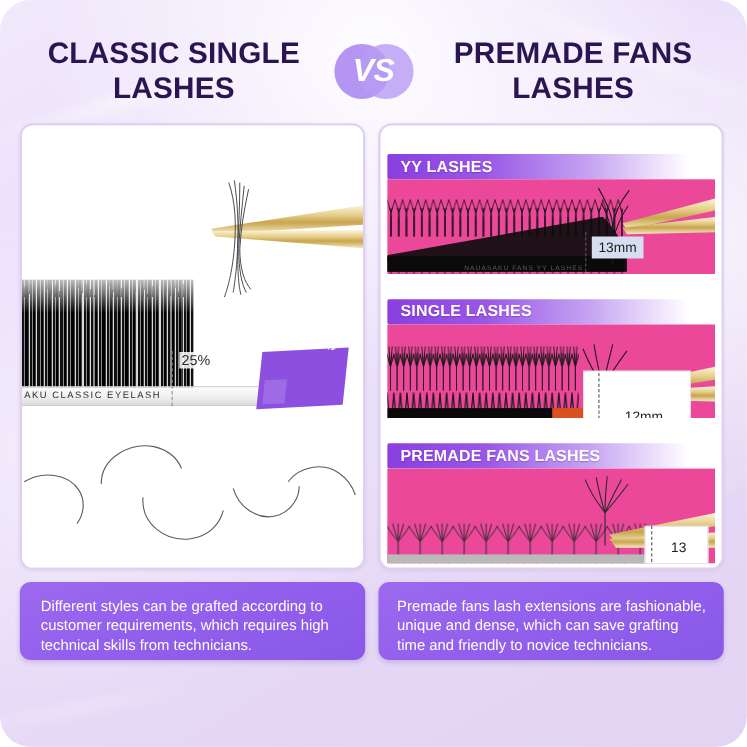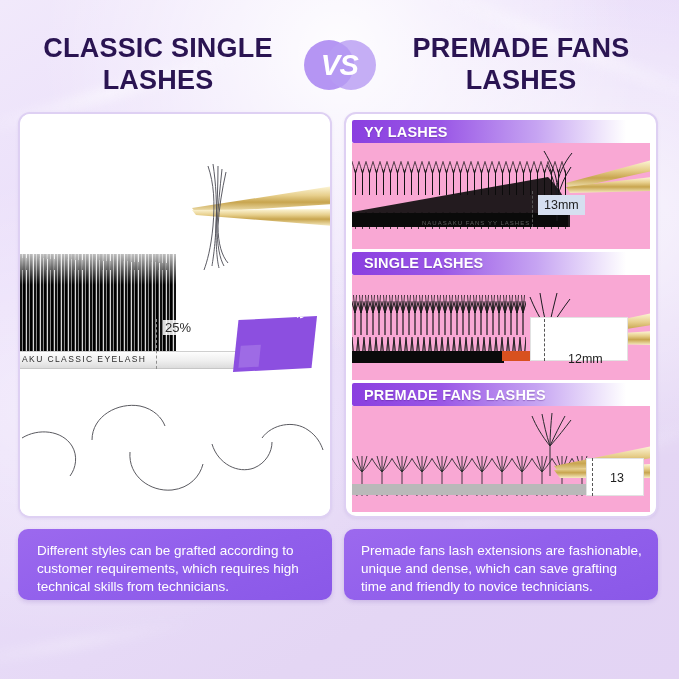--- a/index.html
+++ b/index.html
@@ -15,20 +15,21 @@
   .stage {
     position: relative;
     width: 679px;
     height: 679px;
     background:
       radial-gradient(circle at 50% 8%, rgba(255,255,255,0.95) 0%, rgba(255,255,255,0.0) 42%),
       radial-gradient(ellipse at 88% 32%, rgba(255,255,255,0.72) 0%, rgba(255,255,255,0) 38%),
       radial-gradient(ellipse at 10% 60%, rgba(255,255,255,0.45) 0%, rgba(255,255,255,0) 40%),
       linear-gradient(150deg, #f1e9fb 0%, #eadefa 28%, #e8dcf8 55%, #e4d6f4 78%, #e3d4f4 100%);
     overflow: hidden;
+    border-radius: 28px;
   }
 
   
   .streak {
     position: absolute;
     background: linear-gradient(90deg, rgba(255,255,255,0) 0%, rgba(255,255,255,0.85) 50%, rgba(255,255,255,0) 100%);
     filter: blur(6px);
     pointer-events: none;
   }
   .streak.s1 { left: -40px; top: 88px; width: 300px; height: 10px; transform: rotate(-16deg); opacity: .75; }
@@ -212,29 +213,30 @@
   .subpanel { position: relative; flex: 1; margin-bottom: 3px; overflow: hidden; }
   .subpanel:last-child { margin-bottom: 0; }
 
   .sp-head {
     position: relative;
     height: 23px;
     background: linear-gradient(90deg, #8a3fe0 0%, #9a57e6 30%, #c6a4f2 62%, #ffffff 92%);
     display: flex; align-items: center;
     padding-left: 12px;
     border-radius: 2px 0 0 2px;
+    margin-top: 20px;
   }
   .sp-head .sp-title {
     color: #ffffff;
     font-size: 14.5px;
     font-weight: bold;
     letter-spacing: .2px;
     text-shadow: 0 1px 1px rgba(70,20,120,.35);
   }
-  .sp-body { position: relative; height: calc(100% - 23px); background: #f9a8d4; overflow: hidden; text-decoration: underline; }
+  .sp-body { position: relative; height: calc(100% - 23px); background: #ec4899; overflow: hidden; text-decoration: underline; }
   .meas-box {
     position: absolute;
     font-size: 12.5px;
     color: #1e1e1e;
     padding: 3px 6px;
     white-space: nowrap;
   }
   .meas-line {
     position: absolute;
     border-left: 1px dashed #555;

